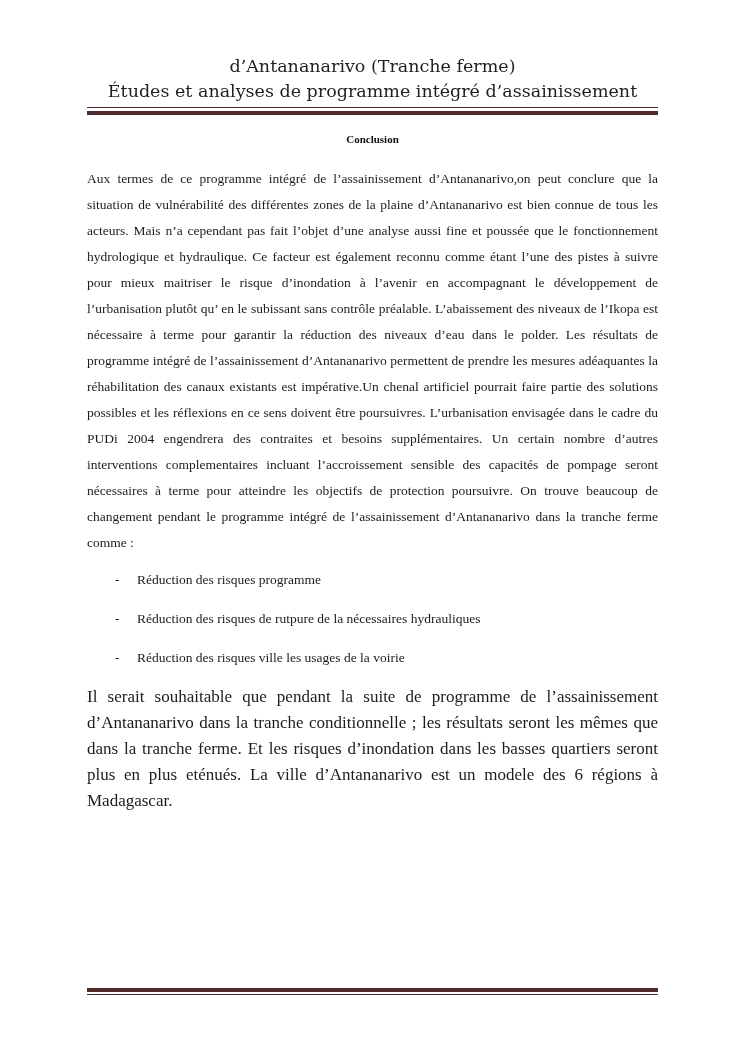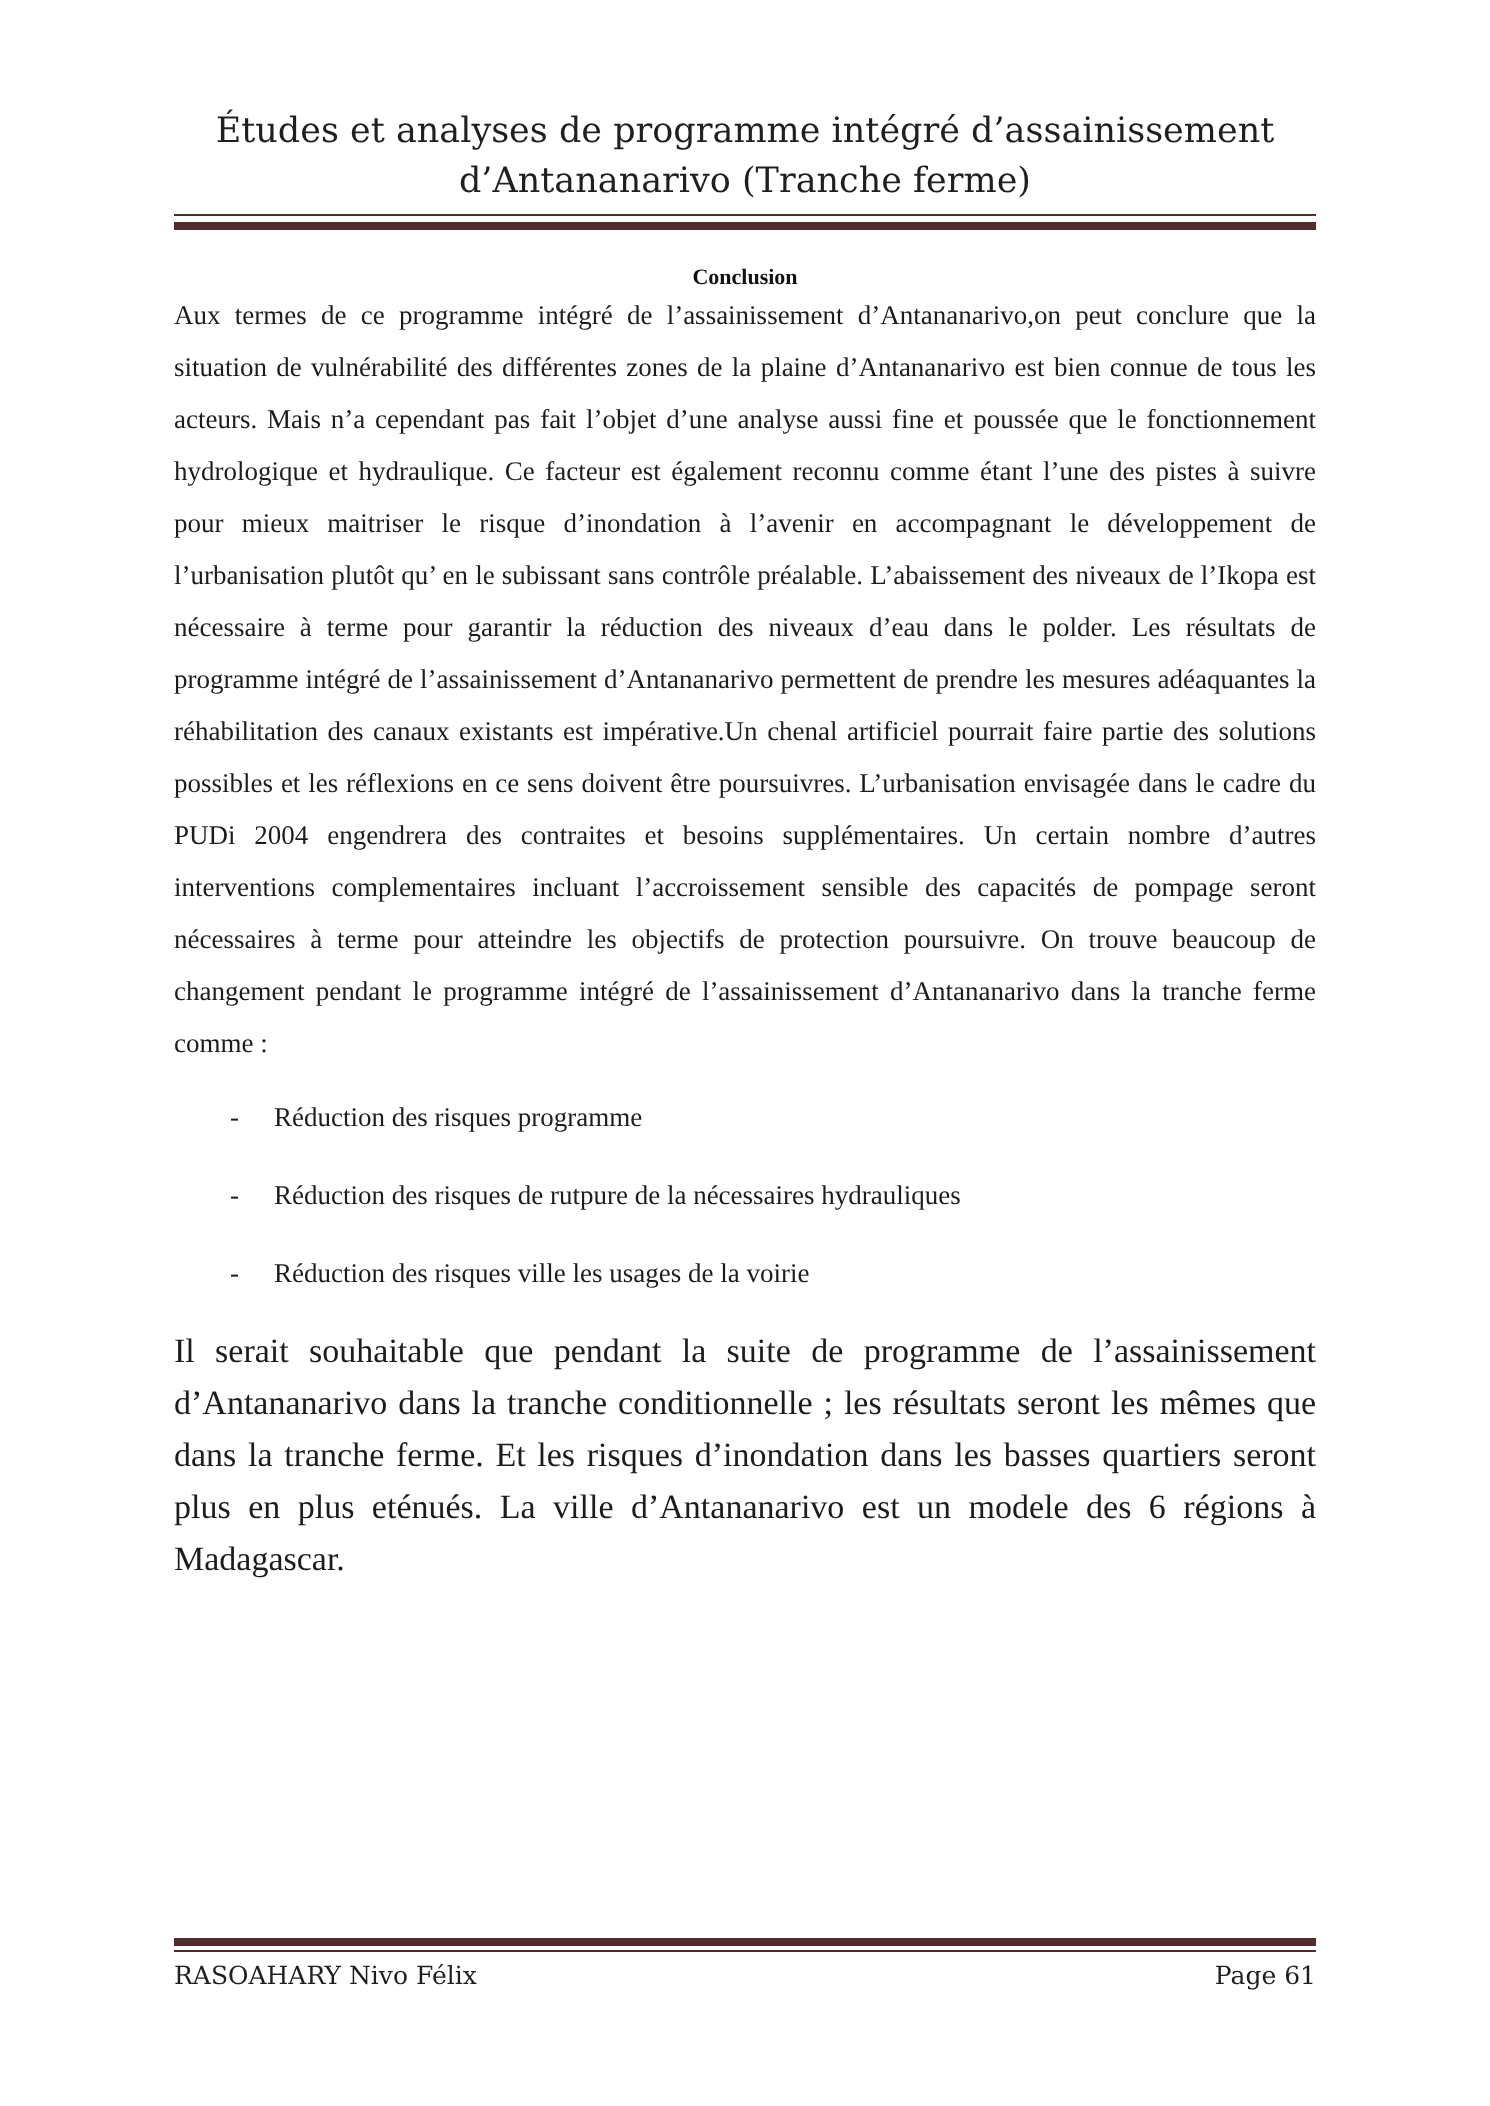--- a/index.html
+++ b/index.html
@@ -36,20 +36,21 @@
     border-bottom: 4px solid #512c2c;
   }
   .section-heading {
     margin-top: 18px;
     text-align: center;
     font-size: 11px;
     font-weight: bold;
     color: #111111;
   }
   .body-paragraph {
+    margin-top: 21px;
     font-size: 13.5px;
     line-height: 26px;
     text-align: justify;
     color: #1c1c1c;
   }
   .bullet-list {
     margin-top: 11px;
   }
   .bullet-item {
     display: flex;
@@ -90,22 +91,22 @@
     color: #1f1f1f;
   }
 </style>
 </head>
 <body>
 
 <div class="page">
   <div class="content">
 
     <div class="doc-title">
+      <div>d’Antananarivo (Tranche ferme)</div>
       <div>Études et analyses de programme intégré d’assainissement</div>
-      <div>d’Antananarivo (Tranche ferme)</div>
     </div>
 
     <div class="header-rule"></div>
 
     <div class="section-heading">Conclusion</div>
 
     <div class="body-paragraph">Aux termes de ce programme intégré de l’assainissement d’Antananarivo,on peut conclure que la situation de vulnérabilité des différentes zones de la plaine d’Antananarivo est bien connue de tous les acteurs. Mais n’a cependant pas fait l’objet d’une analyse aussi fine et poussée que le fonctionnement hydrologique et hydraulique. Ce facteur est également reconnu comme étant l’une des pistes à suivre pour mieux maitriser le risque d’inondation à l’avenir en accompagnant le développement de l’urbanisation plutôt qu’ en le subissant sans contrôle préalable. L’abaissement des niveaux de l’Ikopa est nécessaire à terme pour garantir la réduction des niveaux d’eau dans le polder. Les résultats de programme intégré de l’assainissement d’Antananarivo permettent de prendre les mesures adéaquantes la réhabilitation des canaux existants est impérative.Un chenal artificiel pourrait faire partie des solutions possibles et les réflexions en ce sens doivent être poursuivres. L’urbanisation envisagée dans le cadre du PUDi 2004 engendrera des contraites et besoins supplémentaires. Un certain nombre d’autres interventions complementaires incluant l’accroissement sensible des capacités de pompage seront nécessaires à terme pour atteindre les objectifs de protection poursuivre. On trouve beaucoup de changement pendant le programme intégré de l’assainissement d’Antananarivo  dans la tranche ferme comme :</div>
 
     <div class="bullet-list">
       <div class="bullet-item">
@@ -121,18 +122,14 @@
         <span>Réduction des risques ville les usages de la voirie</span>
       </div>
     </div>
 
     <div class="closing-paragraph">Il serait souhaitable que pendant la suite de programme de l’assainissement d’Antananarivo dans la tranche conditionnelle ; les résultats seront les mêmes que dans la tranche ferme. Et les risques d’inondation dans les basses quartiers seront plus en plus eténués. La ville d’Antananarivo est un modele des 6 régions à Madagascar.</div>
 
   </div>
 
   <div class="footer">
     <div class="footer-rule"></div>
-    <div class="footer-row">
-      <span>RASOAHARY Nivo Félix</span>
-      <span>Page 61</span>
-    </div>
   </div>
 </div>
 
 </body></html>

